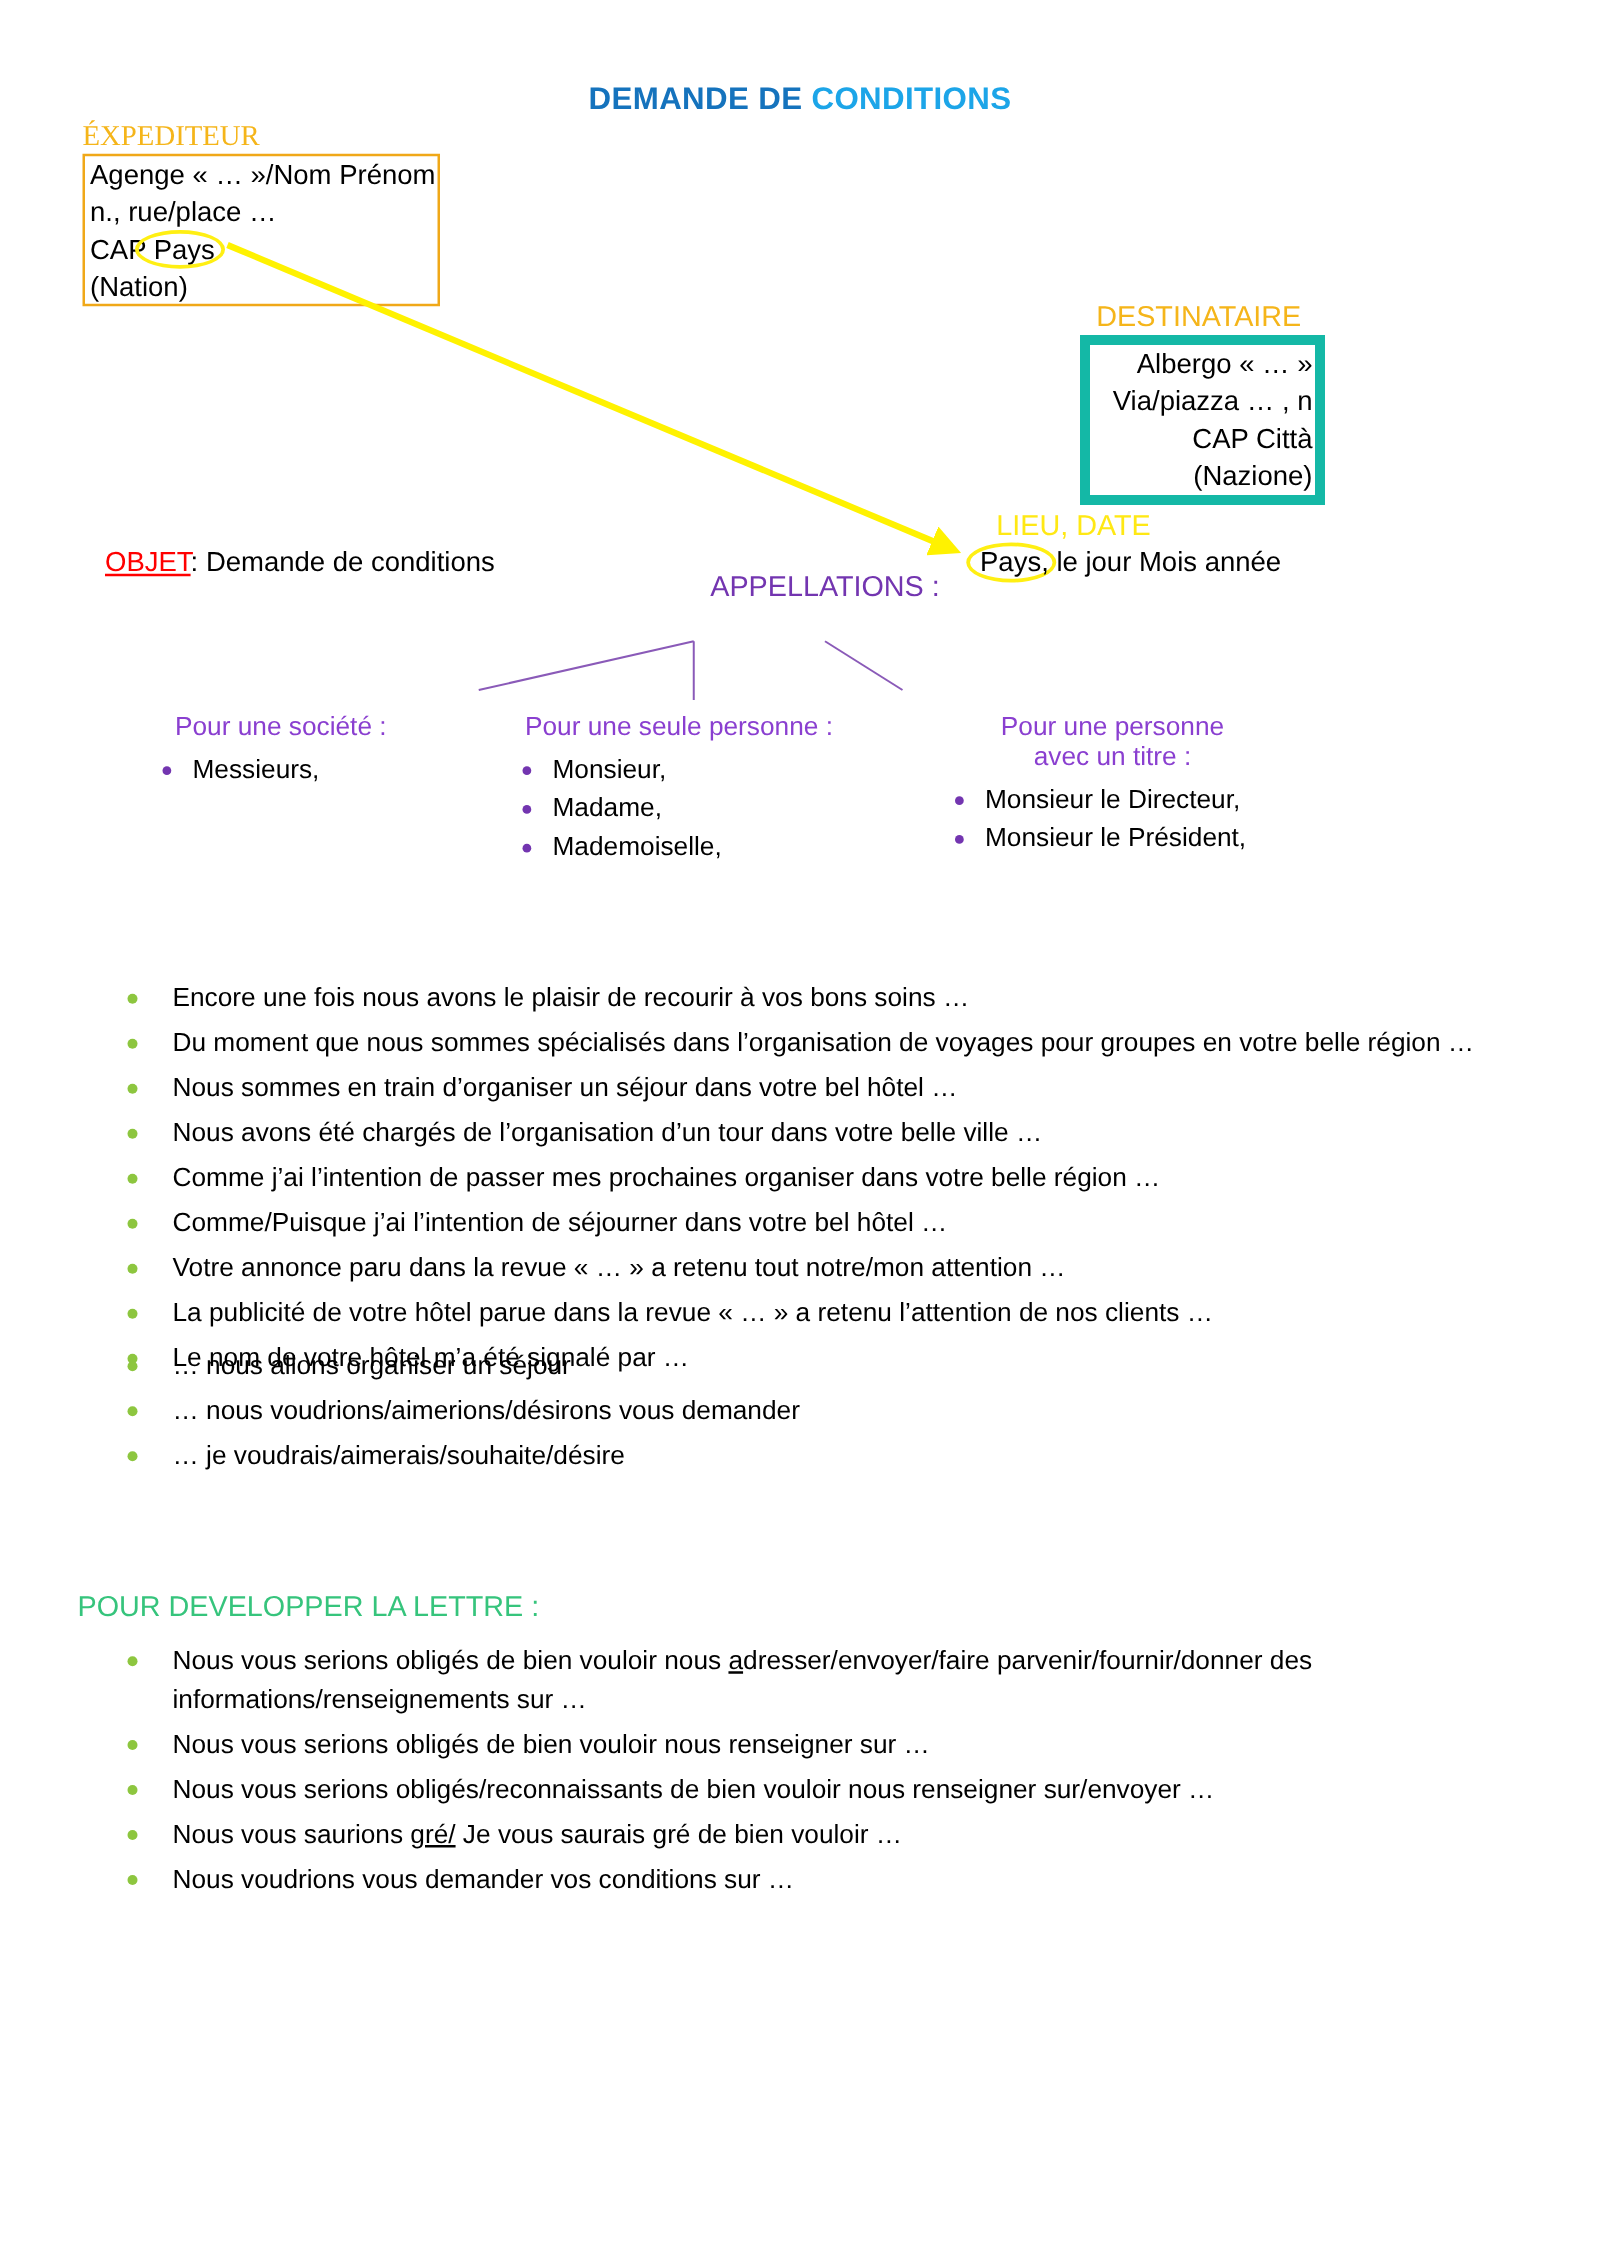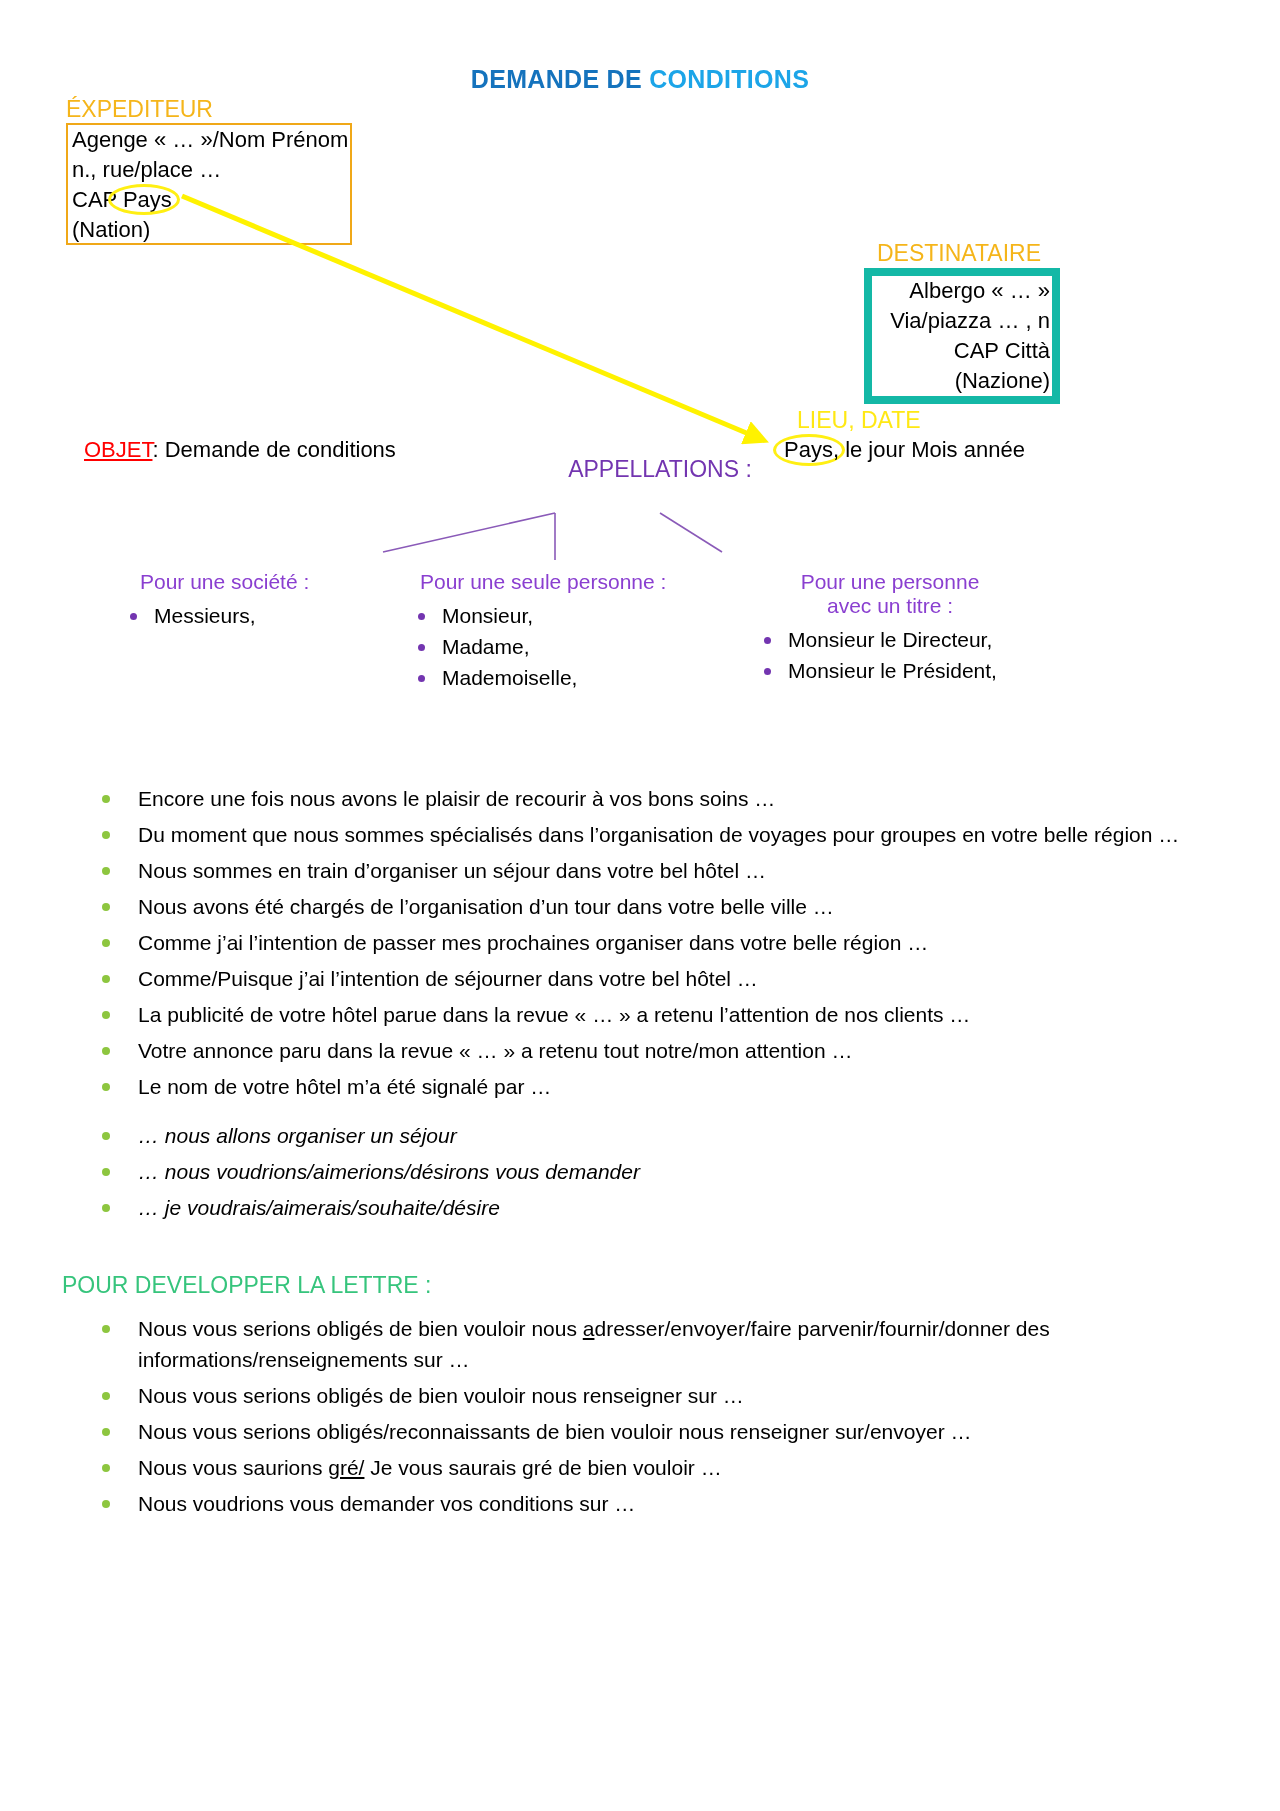--- a/index.html
+++ b/index.html
@@ -35,20 +35,21 @@
   .title-part-a { color: #1573bd; }
   .title-part-b { color: #1ca5e8; }
 
   
   .sender-label {
     position: absolute;
     left: 66px;
     top: 96px;
     font-size: 23px;
     color: #f5b51a;
+    font-family: Liberation Serif, serif;
   }
   .sender-box {
     position: absolute;
     left: 66px;
     top: 123px;
     width: 286px;
     height: 122px;
     border: 2px solid #f0a818;
     box-sizing: border-box;
   }
@@ -235,21 +236,21 @@
     content: "";
     position: absolute;
     left: 6px;
     top: 12px;
     width: 8px;
     height: 8px;
     border-radius: 50%;
     background: #8dc63f;
   }
   #list-commencer { top: 783px; }
-  #list-commencer-2 { top: 1120px; font-style: italic; }
+  #list-commencer-2 { top: 1077px; }
   #list-developper { top: 1313px; }
   .underline { text-decoration: underline; }
 </style>
 </head>
 <body>
 
 <div class="page">
 
   <div class="doc-title">
     <span class="title-part-a">DEMANDE DE </span><span class="title-part-b">CONDITIONS</span>
@@ -323,22 +324,22 @@
     </ul>
   </div>
 
   <ul class="green-list" id="list-commencer">
     <li>Encore une fois nous avons le plaisir de recourir à vos bons soins …</li>
     <li>Du moment que nous sommes spécialisés dans l’organisation de voyages pour groupes en votre belle région …</li>
     <li>Nous sommes en train d’organiser un séjour dans votre bel hôtel …</li>
     <li>Nous avons été chargés de l’organisation d’un tour dans votre belle ville …</li>
     <li>Comme j’ai l’intention de passer mes prochaines organiser dans votre belle région …</li>
     <li>Comme/Puisque j’ai l’intention de séjourner dans votre bel hôtel …</li>
+    <li>Votre annonce paru dans la revue « … » a retenu tout notre/mon attention …</li>
     <li>La publicité de votre hôtel parue dans la revue « … » a retenu l’attention de nos clients …</li>
-    <li>Votre annonce paru dans la revue « … » a retenu tout notre/mon attention …</li>
     <li>Le nom de votre hôtel m’a été signalé par …</li>
   </ul>
   <ul class="green-list" id="list-commencer-2">
     <li>… nous allons organiser un séjour</li>
     <li>… nous voudrions/aimerions/désirons vous demander</li>
     <li>… je voudrais/aimerais/souhaite/désire</li>
   </ul>
 
   <div class="green-heading" id="heading-developper">POUR DEVELOPPER LA LETTRE :</div>
   <ul class="green-list" id="list-developper">

